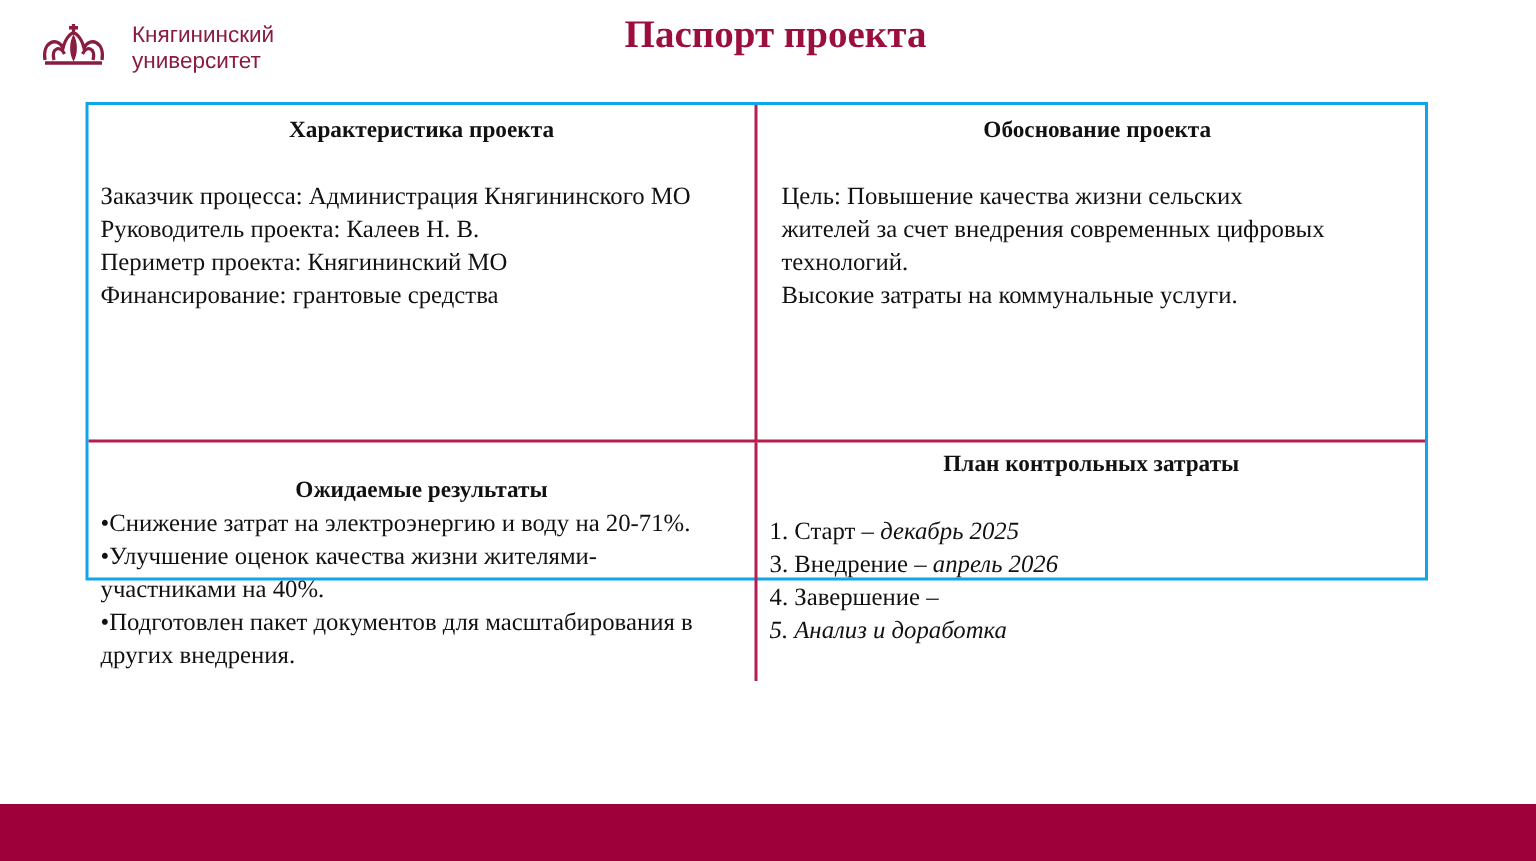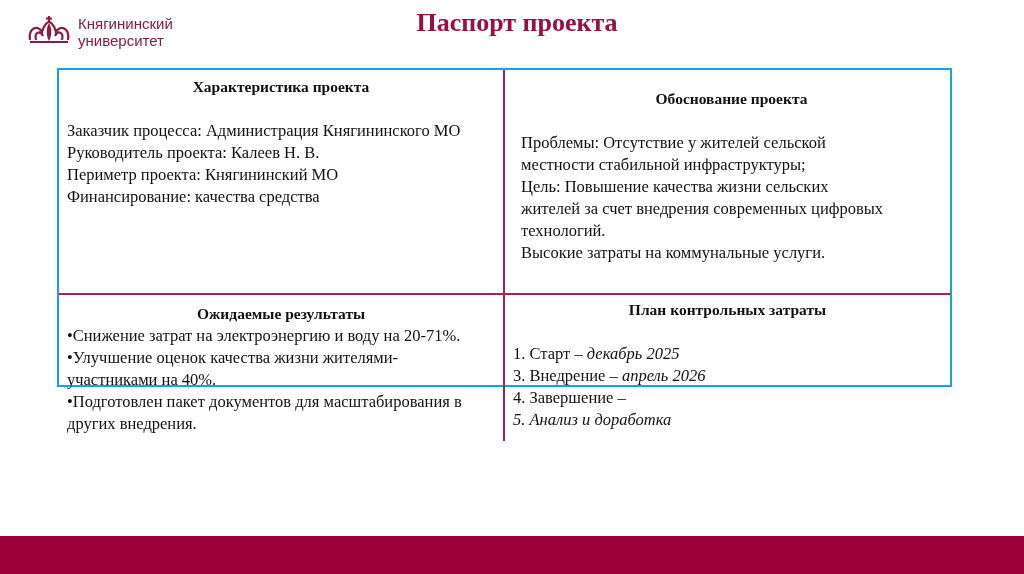--- a/index.html
+++ b/index.html
@@ -5,42 +5,42 @@
   html, body { margin: 0; padding: 0; }
   body {
     width: 1024px; height: 574px; position: relative; overflow: hidden;
     background: #ffffff;
     font-family: "Liberation Serif", serif;
     color: #111;
   }
   .logo { position: absolute; left: 26px; top: 14px; display: flex; align-items: center; }
   .logo svg { width: 46px; height: 36px; }
   .logo-text {
-    margin-left: 6px;
+    margin-left: 16px;
     font-family: "Liberation Sans", sans-serif;
     font-size: 15px; line-height: 17px; color: #8a1c3f;
   }
   .title {
     position: absolute; left: 0; right: 0; top: 8px;
     text-align: center; font-weight: bold; font-size: 26px;
     color: #9b0f3e;
     padding-left: 10px;
   }
   .grid {
     position: absolute; left: 57px; top: 68px;
     width: 895px; height: 319px;
     border: 2px solid #0ea5e9; box-sizing: border-box;
     display: grid;
     grid-template-columns: 446px 1fr;
     grid-template-rows: 225px 1fr;
   }
   .cell { box-sizing: border-box; padding: 6px 8px; font-size: 16.5px; line-height: 22px; }
   .c1 { border-right: 2px solid #b41f4e; border-bottom: 2px solid #b41f4e; }
-  .c2 { border-bottom: 2px solid #b41f4e; padding-left: 16px; margin-top: 12px; }
-  .c3 { border-right: 2px solid #b41f4e; padding-top: 8px; }
+  .c2 { border-bottom: 2px solid #b41f4e; padding-left: 16px; }
+  .c3 { border-right: 2px solid #b41f4e; padding-top: 21px; }
   .c4 { padding-top: 4px; }
   .head { text-align: center; font-weight: bold; font-size: 15.5px; margin-bottom: 22px; }
   .c3 .head { margin-bottom: 0; }
   .c4 .head { margin-bottom: 22px; }
   .line { display: block; }
   .it { font-style: italic; }
   .bar { position: absolute; left: 0; right: 0; top: 536px; bottom: 0; background: #9e0039; }
 </style>
 </head>
 <body>
@@ -63,26 +63,25 @@
 </div>
 
 <div class="title">Паспорт проекта</div>
 
 <div class="grid">
   <div class="cell c1">
     <div class="head">Характеристика проекта</div>
     <span class="line">Заказчик процесса: Администрация Княгининского МО</span>
     <span class="line">Руководитель проекта: Калеев Н. В.</span>
     <span class="line">Периметр проекта: Княгининский МО</span>
-    <span class="line">Финансирование: качества средства</span>
+    <span class="line">Финансирование: грантовые средства</span>
   </div>
   <div class="cell c2">
     <div class="head">Обоснование проекта</div>
     <div style="width:370px;">
-      <span class="line">Проблемы: Отсутствие у жителей сельской местности стабильной инфраструктуры;</span>
       <span class="line">Цель: Повышение качества жизни сельских жителей за счет внедрения современных цифровых технологий.</span>
       <span class="line">Высокие затраты на коммунальные услуги.</span>
     </div>
   </div>
   <div class="cell c3">
     <div class="head">Ожидаемые результаты</div>
     <div style="width:405px;">
       <span class="line">•Снижение затрат на электроэнергию и воду на 20-71%.</span>
       <span class="line">•Улучшение оценок качества жизни жителями-участниками на 40%.</span>
       <span class="line">•Подготовлен пакет документов для масштабирования в других внедрения.</span>

